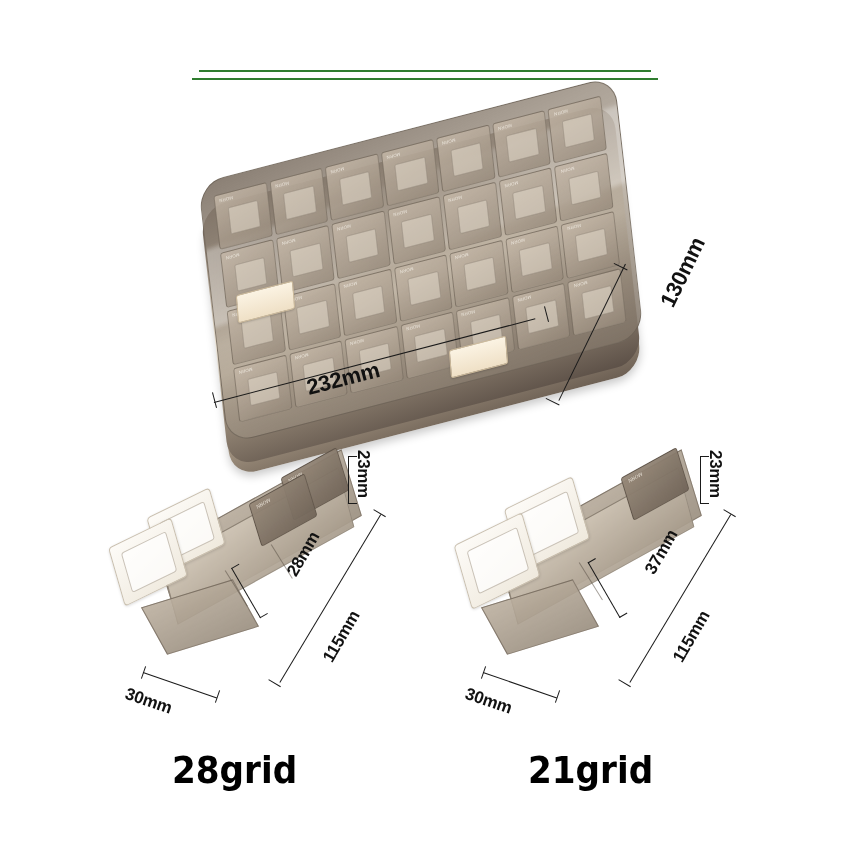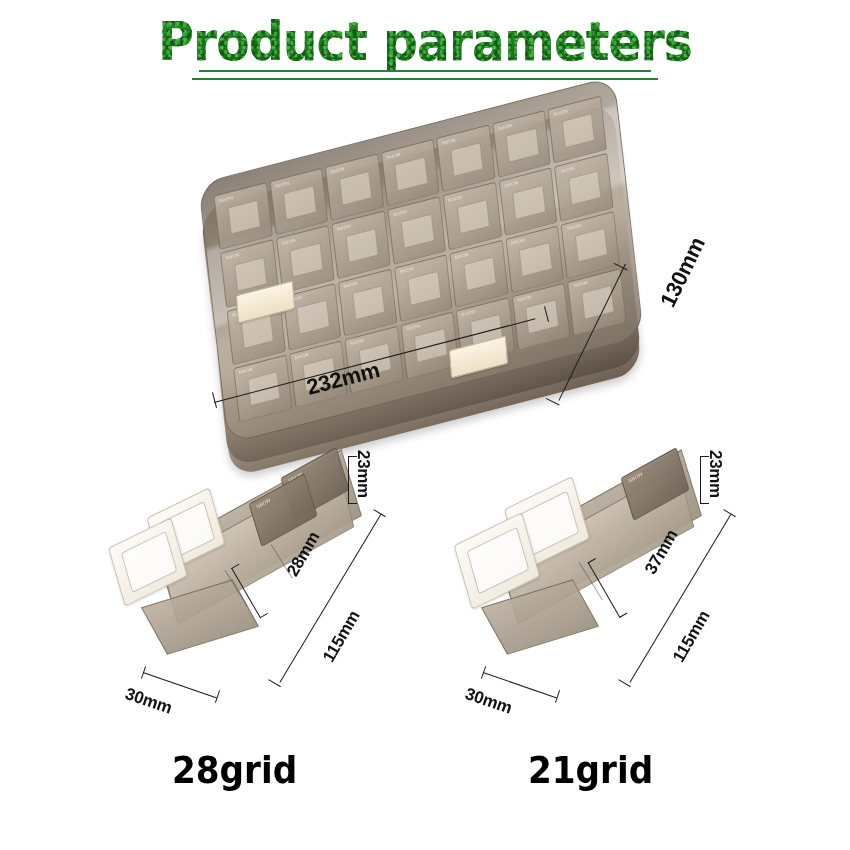--- a/index.html
+++ b/index.html
@@ -154,23 +154,20 @@
   .lid-closed em{
     position:absolute;left:10%;top:8%;font-style:normal;
     font-size:5px;color:rgba(240,234,224,.9);transform:rotate(180deg);
   }
 </style>
 </head>
 <body>
 
 <div id="stage">
 
-  <div class="title-wrap">
-    <span class="title-text">Product parameters</span>
-  </div>
   <div class="rule rule-1"></div>
   <div class="rule rule-2"></div>
 
   <div id="main-box">
     <div class="mb-layer mb-base"></div>
     <div class="mb-layer mb-base2"></div>
     <div class="mb-layer mb-lid"></div>
 
     <div class="mb-grid">
       <div class="cellx">

